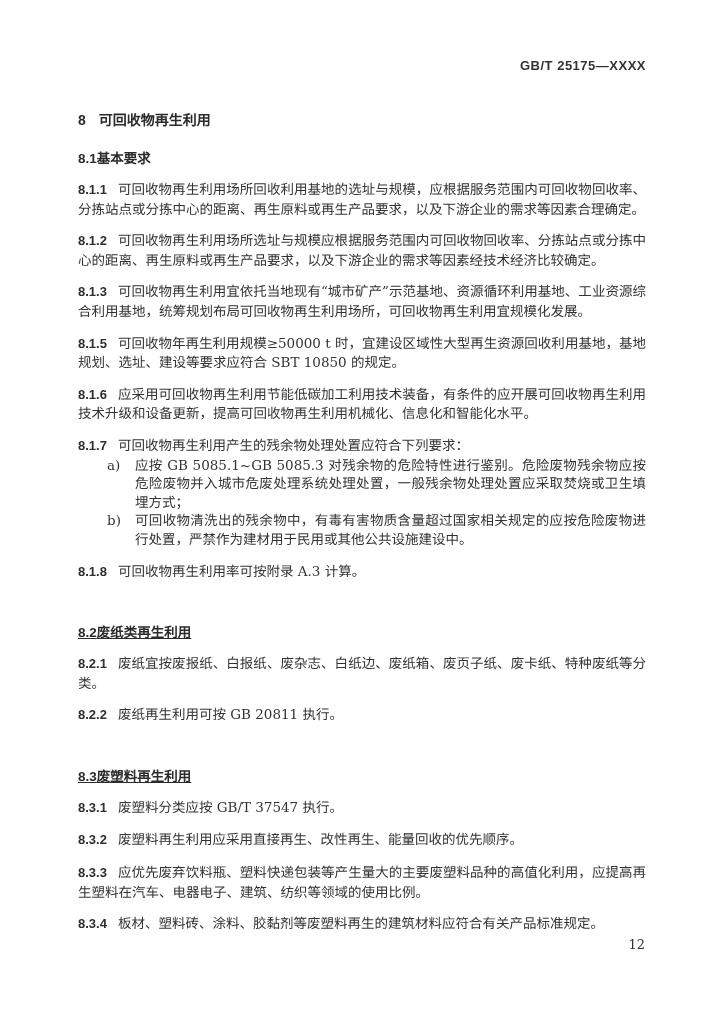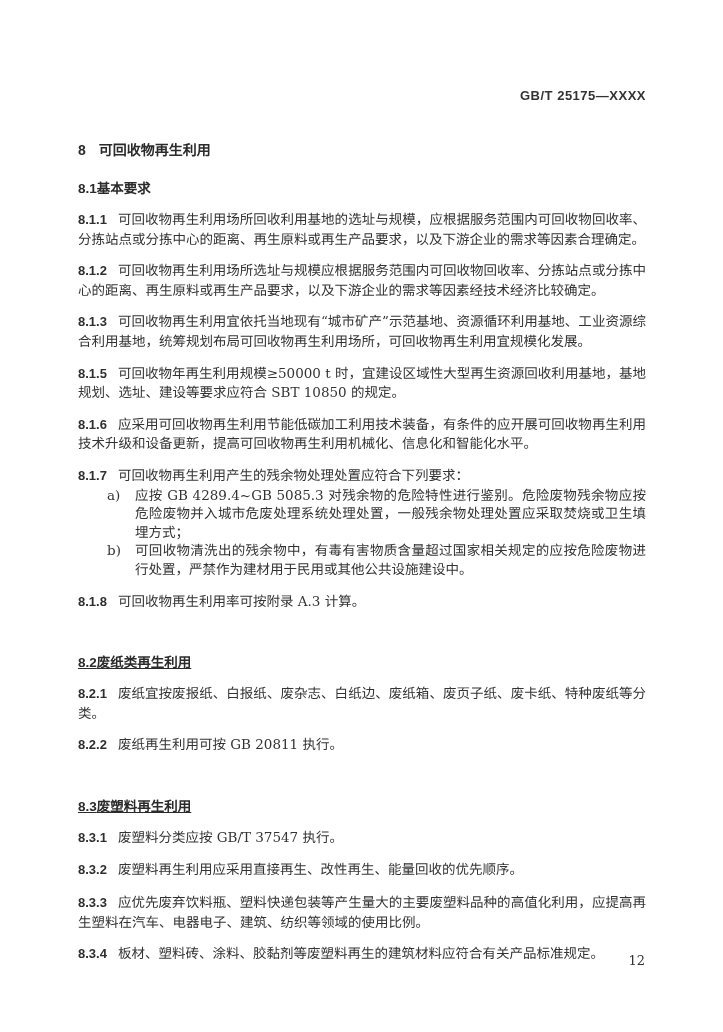--- a/index.html
+++ b/index.html
@@ -12,21 +12,21 @@
     position: relative;
     width: 723px;
     height: 1032px;
     background: #ffffff;
     color: #333333;
     padding: 0 77px 0 78px;
     font-size: 13.5px;
     overflow: hidden;
   }
   .doc-header {
-    padding-top: 88px;
+    padding-top: 58px;
     text-align: right;
     font-family: "Liberation Sans", sans-serif;
     font-weight: bold;
     font-size: 13px;
     letter-spacing: 0.5px;
     color: #333333;
     line-height: 15px;
   }
   .chapter {
     margin-top: 39px;
@@ -70,21 +70,21 @@
     color: #333333;
   }
   .list-marker {
     position: absolute;
     left: 29px;
     top: 0;
   }
   .doc-footer {
     position: absolute;
     right: 78px;
-    bottom: 64px;
+    bottom: 80px;
     font-size: 13px;
     color: #333333;
     font-family: "DejaVu Serif", "Liberation Serif", serif;
   }
 </style>
 </head>
 <body>
 
 <div class="page">
 
@@ -114,21 +114,21 @@
       <span class="cnum">8.1.5</span><span class="ctext">可回收物年再生利用规模≥50000 t 时，宜建设区域性大型再生资源回收利用基地，基地规划、选址、建设等要求应符合 SBT 10850 的规定。</span>
     </p>
     <p class="clause">
       <span class="cnum">8.1.6</span><span class="ctext">应采用可回收物再生利用节能低碳加工利用技术装备，有条件的应开展可回收物再生利用技术升级和设备更新，提高可回收物再生利用机械化、信息化和智能化水平。</span>
     </p>
     <p class="clause">
       <span class="cnum">8.1.7</span><span class="ctext">可回收物再生利用产生的残余物处理处置应符合下列要求：</span>
     </p>
     <div class="clause-list">
       <div class="list-item">
-        <span class="list-marker">a)</span><span class="li-text">应按 GB 4289.4~GB 5085.3 对残余物的危险特性进行鉴别。危险废物残余物应按危险废物并入城市危废处理系统处理处置，一般残余物处理处置应采取焚烧或卫生填埋方式；</span>
+        <span class="list-marker">a)</span><span class="li-text">应按 GB 5085.1~GB 5085.3 对残余物的危险特性进行鉴别。危险废物残余物应按危险废物并入城市危废处理系统处理处置，一般残余物处理处置应采取焚烧或卫生填埋方式；</span>
       </div>
       <div class="list-item">
         <span class="list-marker">b)</span><span class="li-text">可回收物清洗出的残余物中，有毒有害物质含量超过国家相关规定的应按危险废物进行处置，严禁作为建材用于民用或其他公共设施建设中。</span>
       </div>
     </div>
     <p class="clause">
       <span class="cnum">8.1.8</span><span class="ctext">可回收物再生利用率可按附录 A.3 计算。</span>
     </p>
   </section>
 

